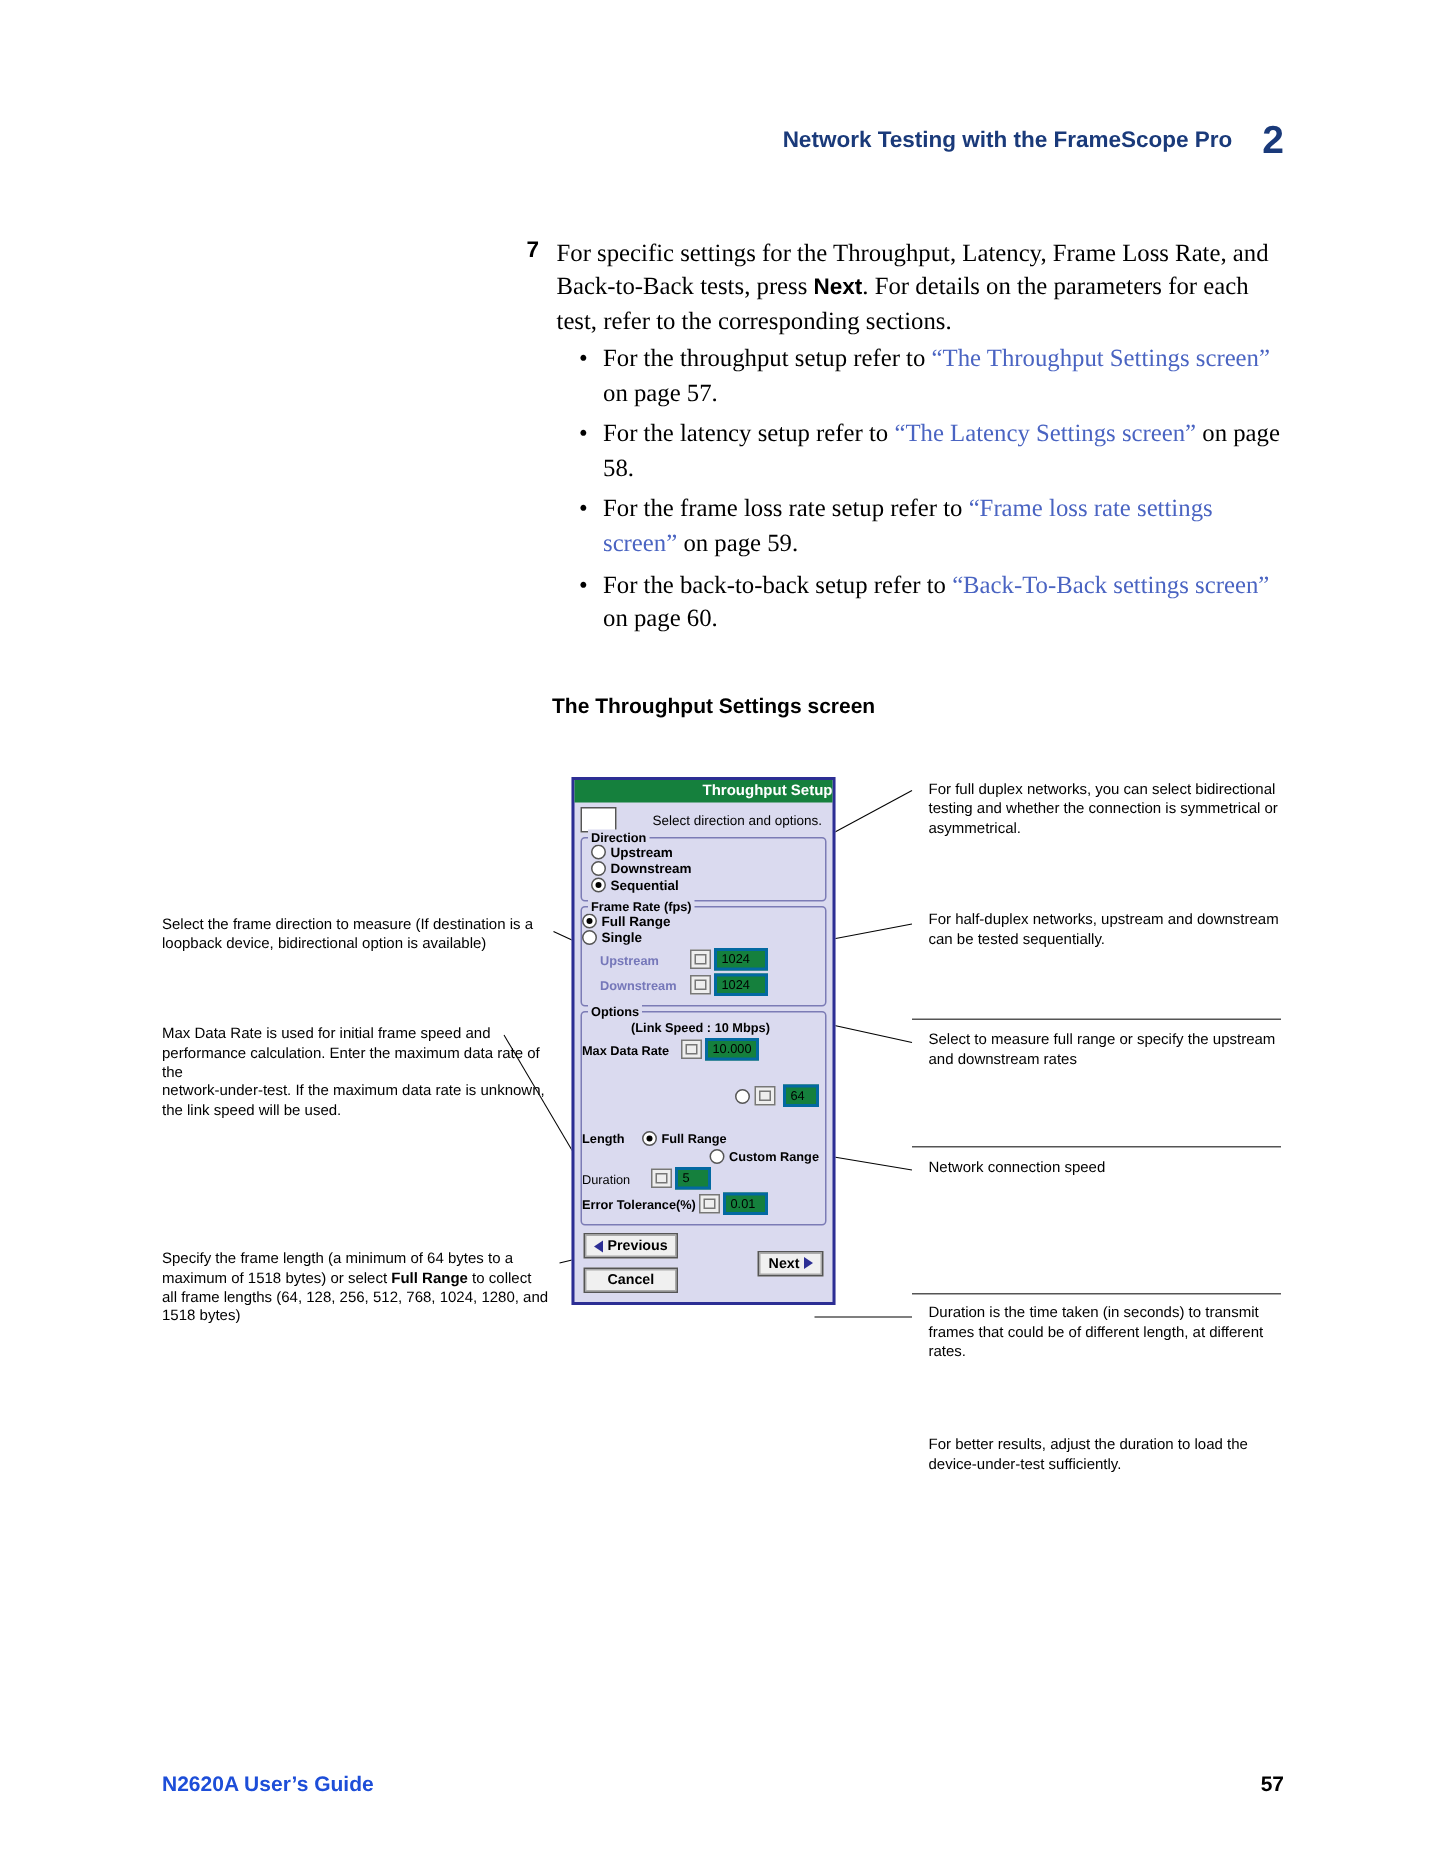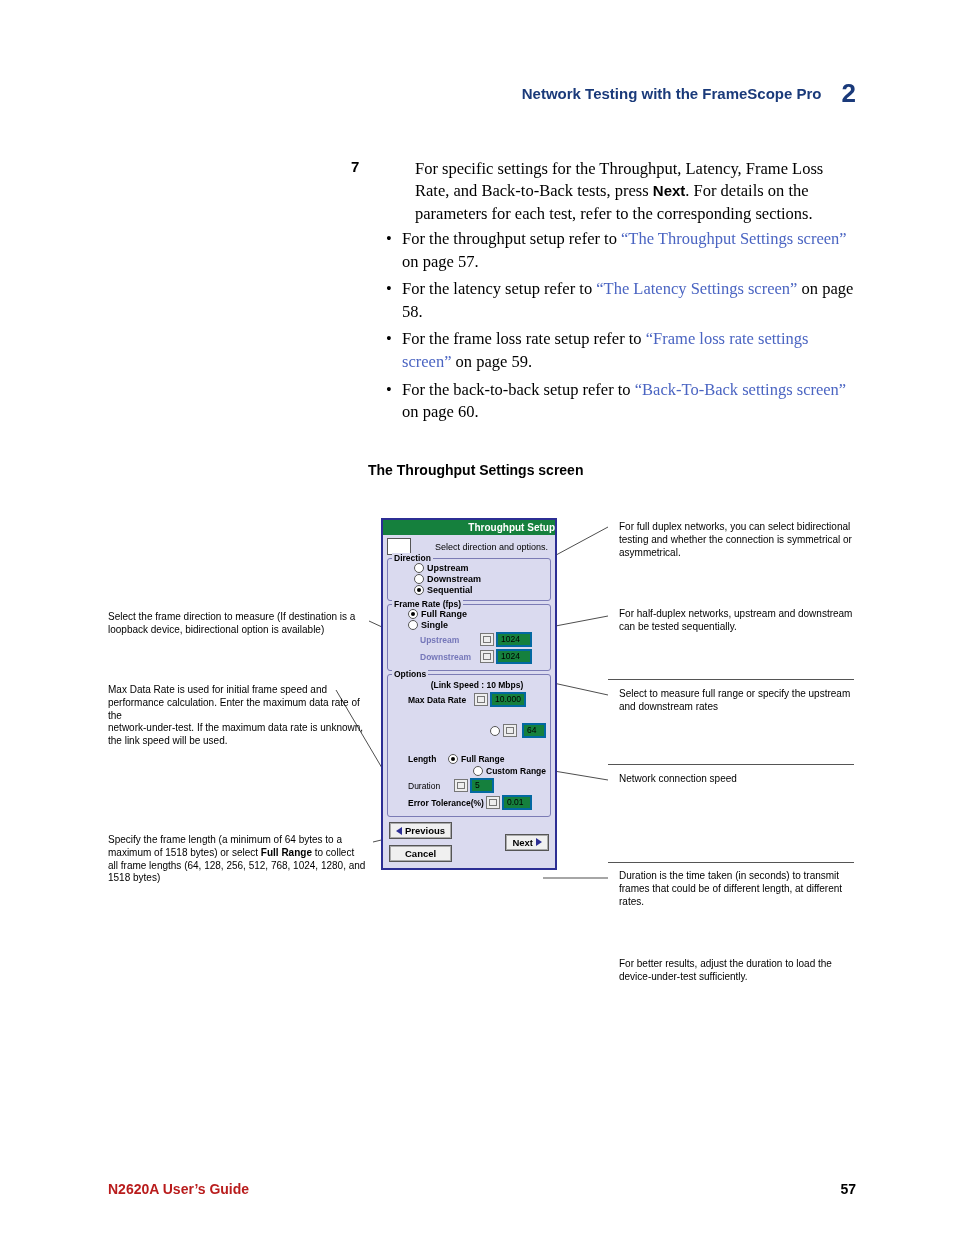--- a/index.html
+++ b/index.html
@@ -45,21 +45,20 @@
     font-weight: bold;
     font-size: 15px;
   }
   .step-text {
     position: absolute;
     left: 371px;
     top: 158px;
     right: 107px;
     font-size: 16.5px;
     line-height: 1.35;
-    margin-left: 44px;
   }
   .step-text b { font-family: Arial, sans-serif; font-size: 15px; font-weight: bold; }
   .bullets {
     position: absolute;
     left: 402px;
     top: 228px;
     right: 95px;
     list-style: none;
     padding: 0;
     margin: 0;
@@ -118,21 +117,21 @@
     text-align: right;
     font-weight: bold;
     padding: 2px 0;
     font-size: 10px;
   }
   .scr-body { padding: 3px 4px 6px 4px; }
   .scr-instr { display: flex; align-items: center; gap: 3px; margin-bottom: 2px; }
   .scr-instr-icon {
     width: 22px; height: 15px; background: #fff; border: 1px solid #555; display: inline-block;
   }
-  .gbox { border: 1px solid #7b7bb5; border-radius: 3px; margin-top: 3px; padding: 3px 4px 4px 20px; position: relative; }
+  .gbox { border: 1px solid #7b7bb5; border-radius: 3px; margin-top: 3px; padding: 3px 4px 4px 0; position: relative; }
   .gbox-title { position: absolute; top: -6px; left: 4px; background: #dadaef; padding: 0 2px; font-weight: bold; font-size: 8.5px; }
   .opt-row { display: flex; align-items: center; gap: 3px; margin: 1px 0 1px 6px; }
   .radio { width: 8px; height: 8px; border: 1px solid #555; border-radius: 50%; background: #fff; display: inline-flex; align-items: center; justify-content: center; }
   .radio.sel::after { content: ""; width: 4px; height: 4px; background: #000; border-radius: 50%; }
   .field-row { display: flex; align-items: center; margin: 2px 0 2px 12px; font-size: 8.5px; }
   .fld-label { width: 60px; color: #7577b9; font-weight: bold; }
   .fld-input { display: flex; align-items: center; }
   .fld-icon { width: 12px; height: 11px; background: #eee; border: 1px solid #777; margin-right: 2px; display:inline-block; position:relative;}
   .fld-icon::after{content:"";position:absolute;left:2px;top:2px;width:6px;height:5px;border:1px solid #777;}
   .fld-val { background: #15803d; border: 2px solid #0369a1; padding: 0 3px; min-width: 26px; height: 11px; line-height: 11px; font-size: 8.5px; }
@@ -159,21 +158,21 @@
     box-shadow: 0 0 0 1px #aaa inset;
   }
   .btn.next { justify-content: flex-end; }
   .tri-l { width:0;height:0;border-top:4px solid transparent;border-bottom:4px solid transparent;border-right:6px solid #2c2e94;}
   .tri-r { width:0;height:0;border-top:4px solid transparent;border-bottom:4px solid transparent;border-left:6px solid #2c2e94;}
 
   .footer-left {
     position: absolute;
     left: 108px;
     bottom: 38px;
-    color: #b91c1c;
+    color: #1d4ed8;
     font-family: Arial, sans-serif;
     font-weight: bold;
     font-size: 14px;
   }
   .page-no {
     position: absolute;
     right: 98px;
     bottom: 38px;
     font-family: Arial, sans-serif;
     font-weight: bold;

